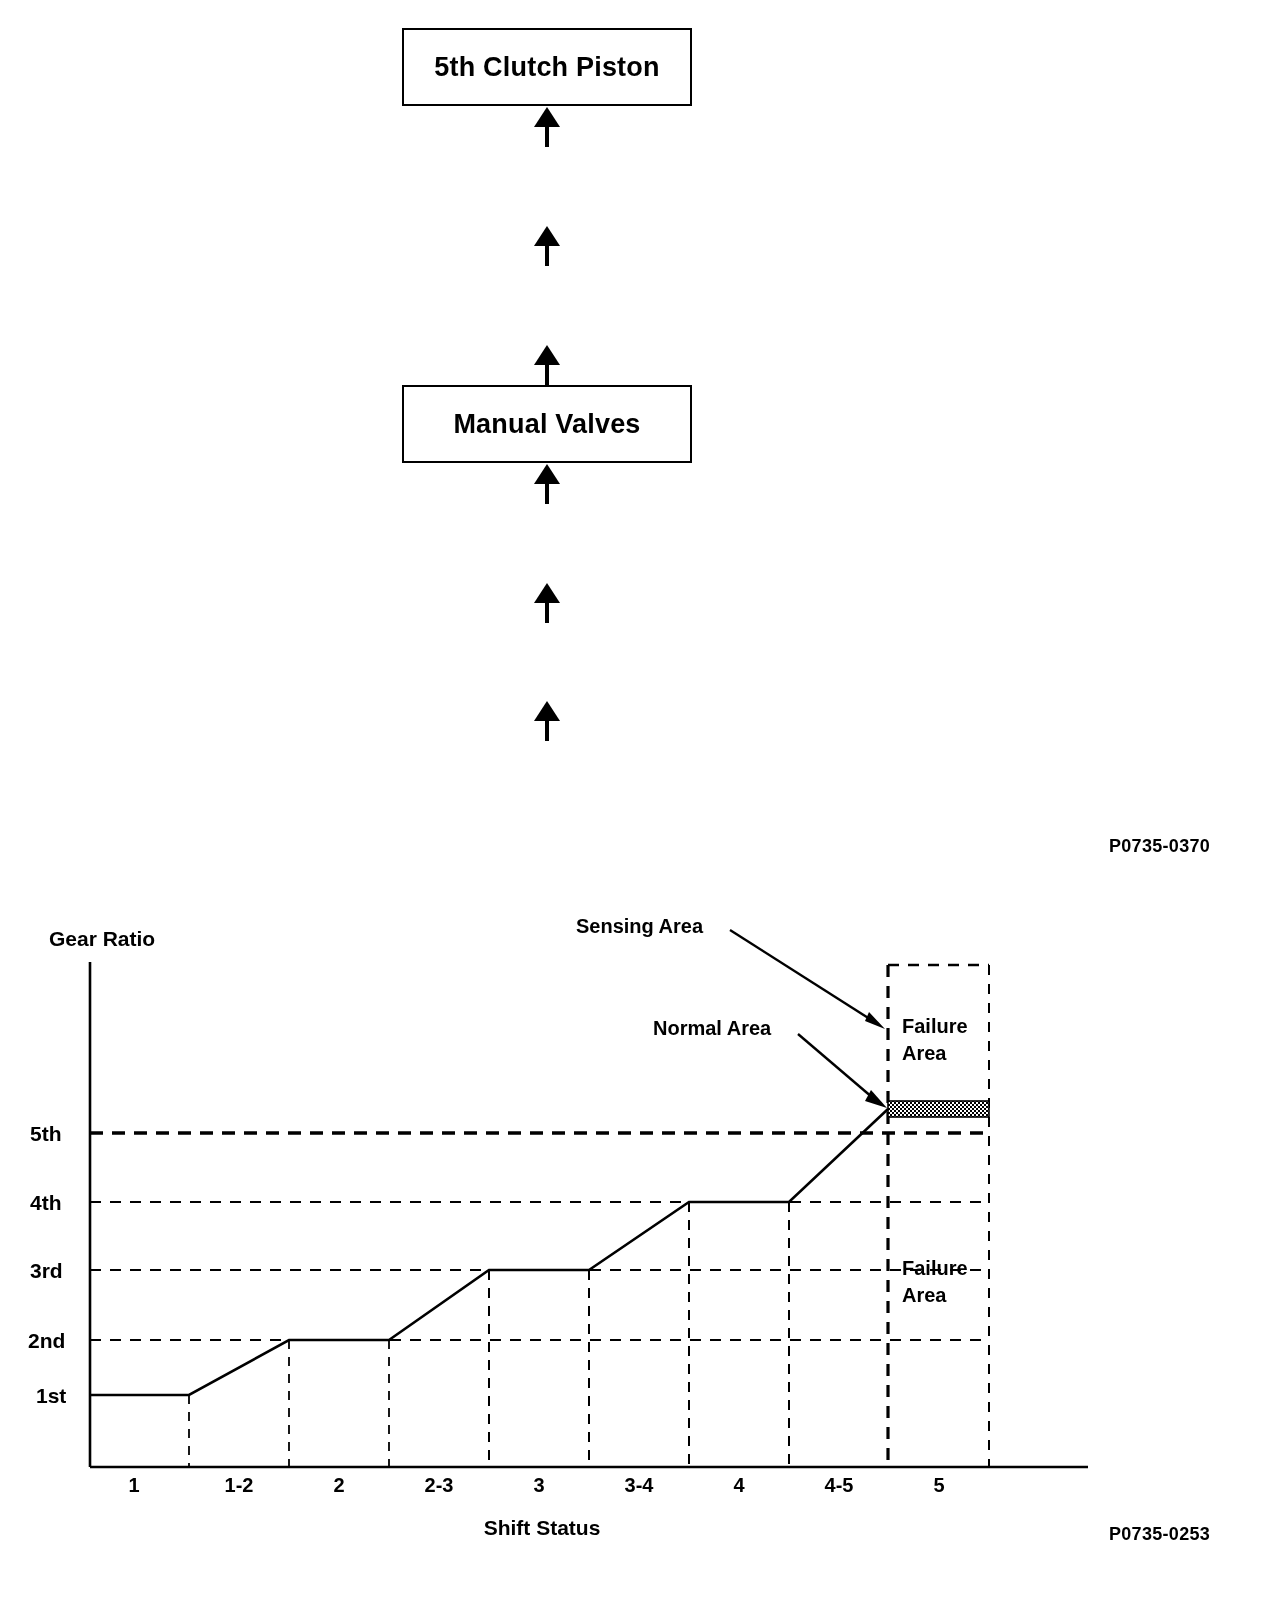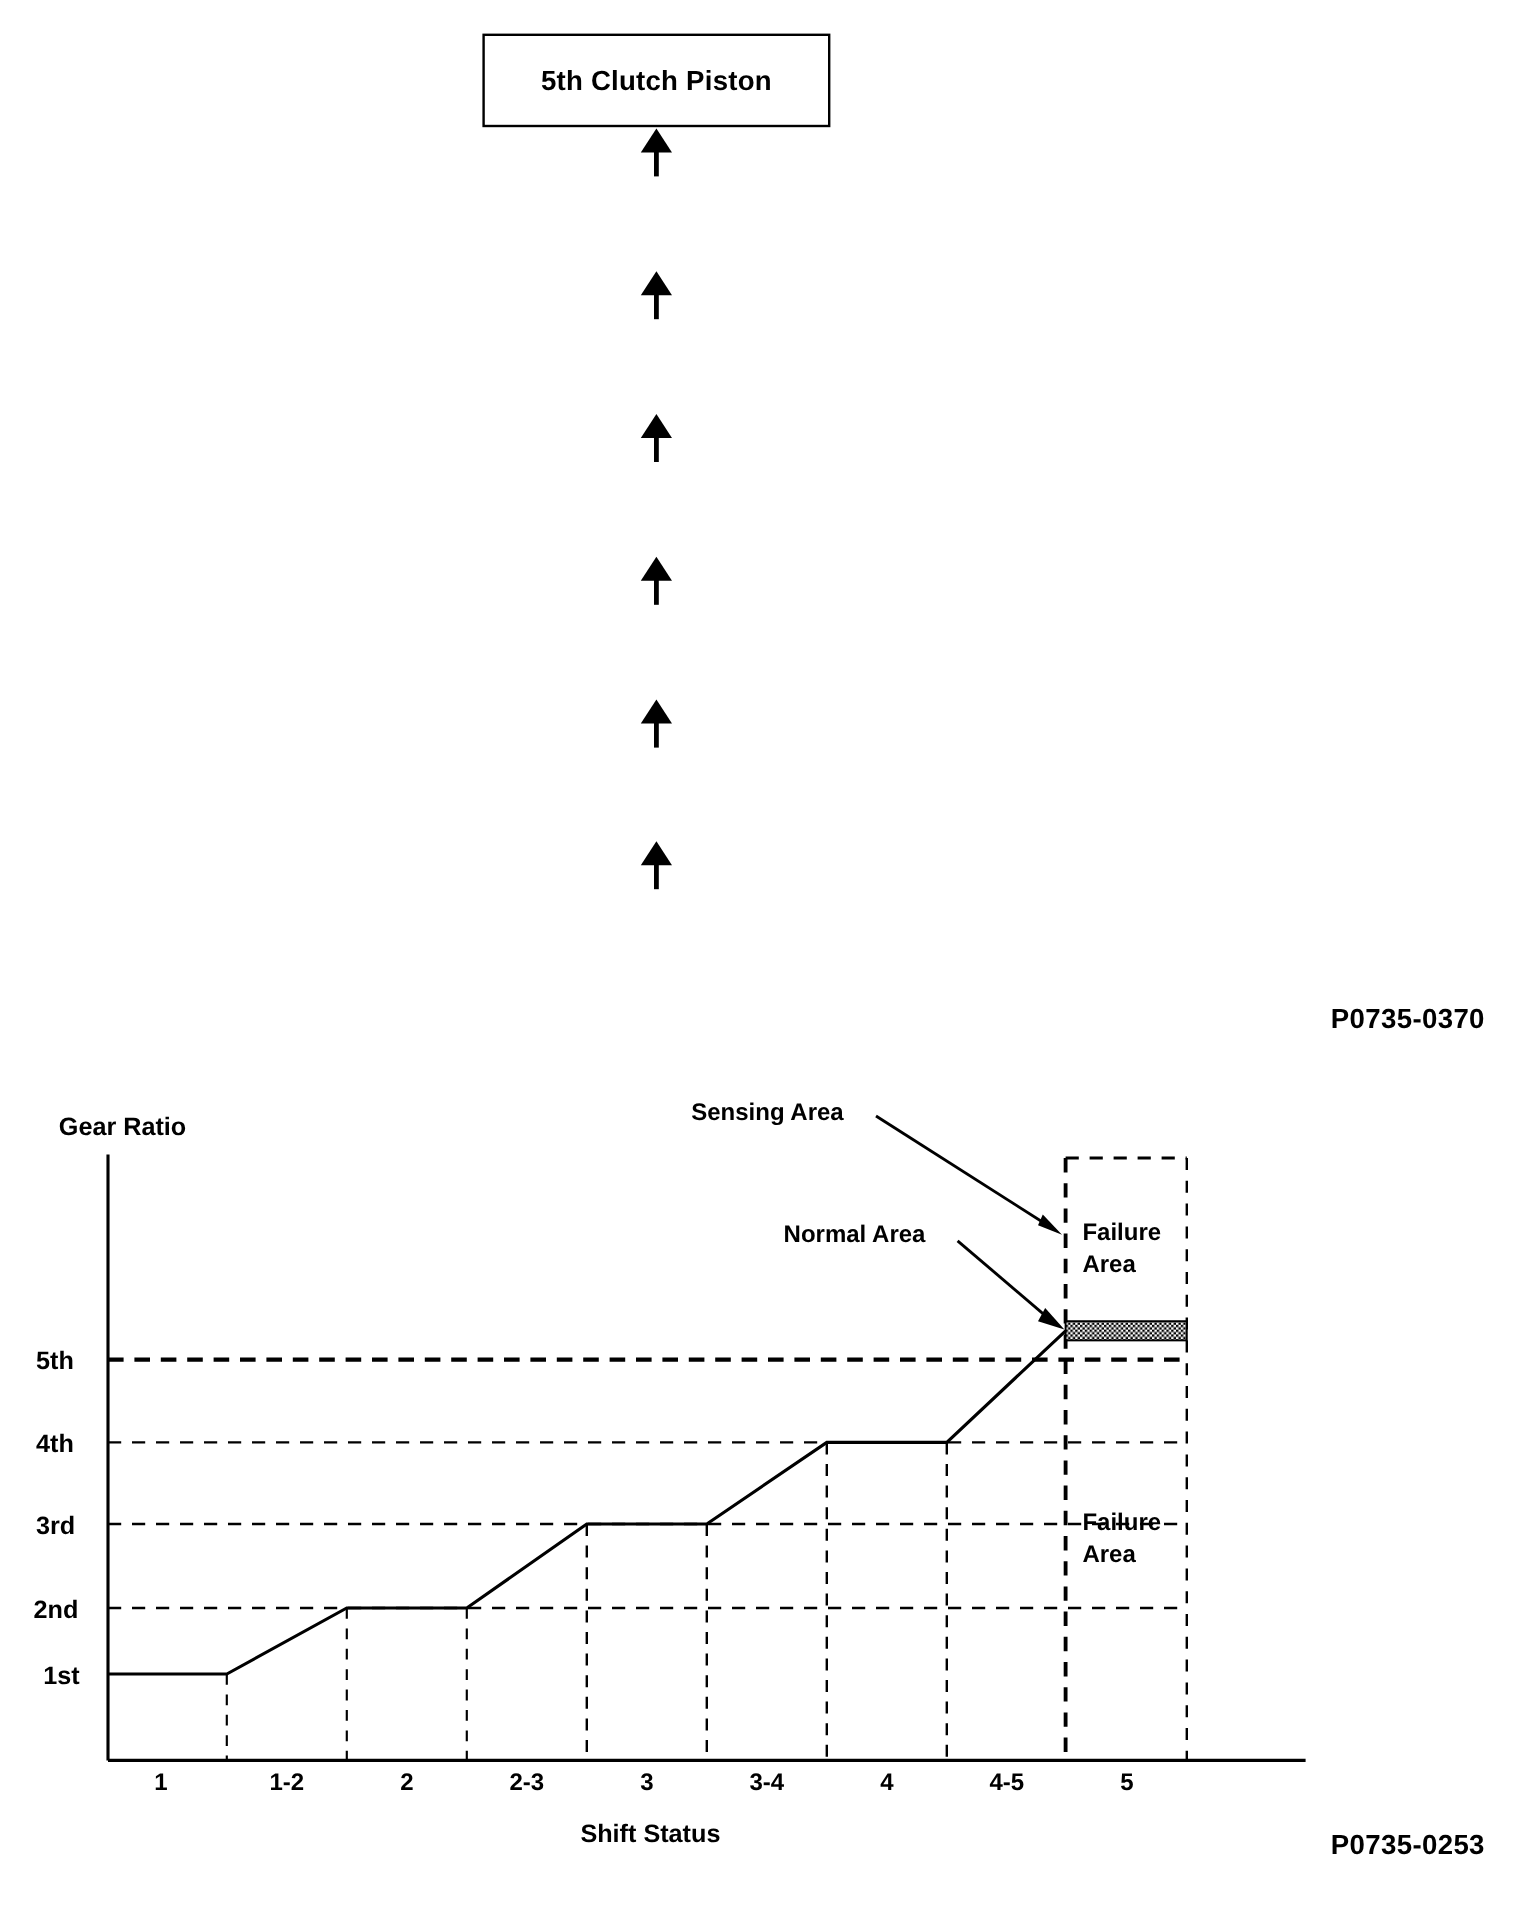--- a/index.html
+++ b/index.html
@@ -5,31 +5,31 @@
   html,body{margin:0;padding:0;background:#ffffff;}
   body{width:1264px;height:1602px;position:relative;
        font-family:"Liberation Sans","DejaVu Sans",sans-serif;
        color:#000000;overflow:hidden;}
 
   
   #flow{position:absolute;left:0;top:0;width:1264px;height:870px;}
   .fbox{position:absolute;left:402px;width:290px;height:78px;
         border:2.5px solid #000;background:#fff;box-sizing:border-box;
         display:flex;align-items:center;justify-content:center;}
-  .fbox span{font-size:23px;font-weight:bold;letter-spacing:.2px;
+  .fbox span{font-size:27px;font-weight:bold;letter-spacing:.2px;
              white-space:nowrap;}
   .arrow{position:absolute;left:534px;width:26px;height:40px;}
   .arrow .shaft{position:absolute;left:11px;top:14px;width:4px;height:26px;
                 background:#000;}
   .arrow .head{position:absolute;left:0;top:0;width:0;height:0;
                border-left:13px solid transparent;
                border-right:13px solid transparent;
                border-bottom:20px solid #000;}
 
-  .refcode{position:absolute;font-size:23px;font-weight:bold;
+  .refcode{position:absolute;font-size:18px;font-weight:bold;
            letter-spacing:.3px;white-space:nowrap;}
 
   
   #chart{position:absolute;left:0;top:880px;width:1264px;height:722px;padding-left:16px;}
   #chart svg{display:block;}
   .axis-title{font-family:"Liberation Sans","DejaVu Sans",sans-serif;
               font-size:21px;font-weight:bold;}
   .tick-lbl{font-family:"Liberation Sans","DejaVu Sans",sans-serif;
             font-size:21px;font-weight:bold;}
   .xtick-lbl{font-family:"Liberation Sans","DejaVu Sans",sans-serif;
@@ -55,20 +55,23 @@
   <div class="arrow" style="top:226px">
     <div class="shaft"></div>
     <div class="head"></div>
   </div>
 
   <div class="arrow" style="top:345px">
     <div class="shaft"></div>
     <div class="head"></div>
   </div>
 
+  <div class="fbox" style="top:385px">
+    <span>Manual Valves</span>
+  </div>
   <div class="arrow" style="top:464px">
     <div class="shaft"></div>
     <div class="head"></div>
   </div>
 
   <div class="arrow" style="top:583px">
     <div class="shaft"></div>
     <div class="head"></div>
   </div>
 

